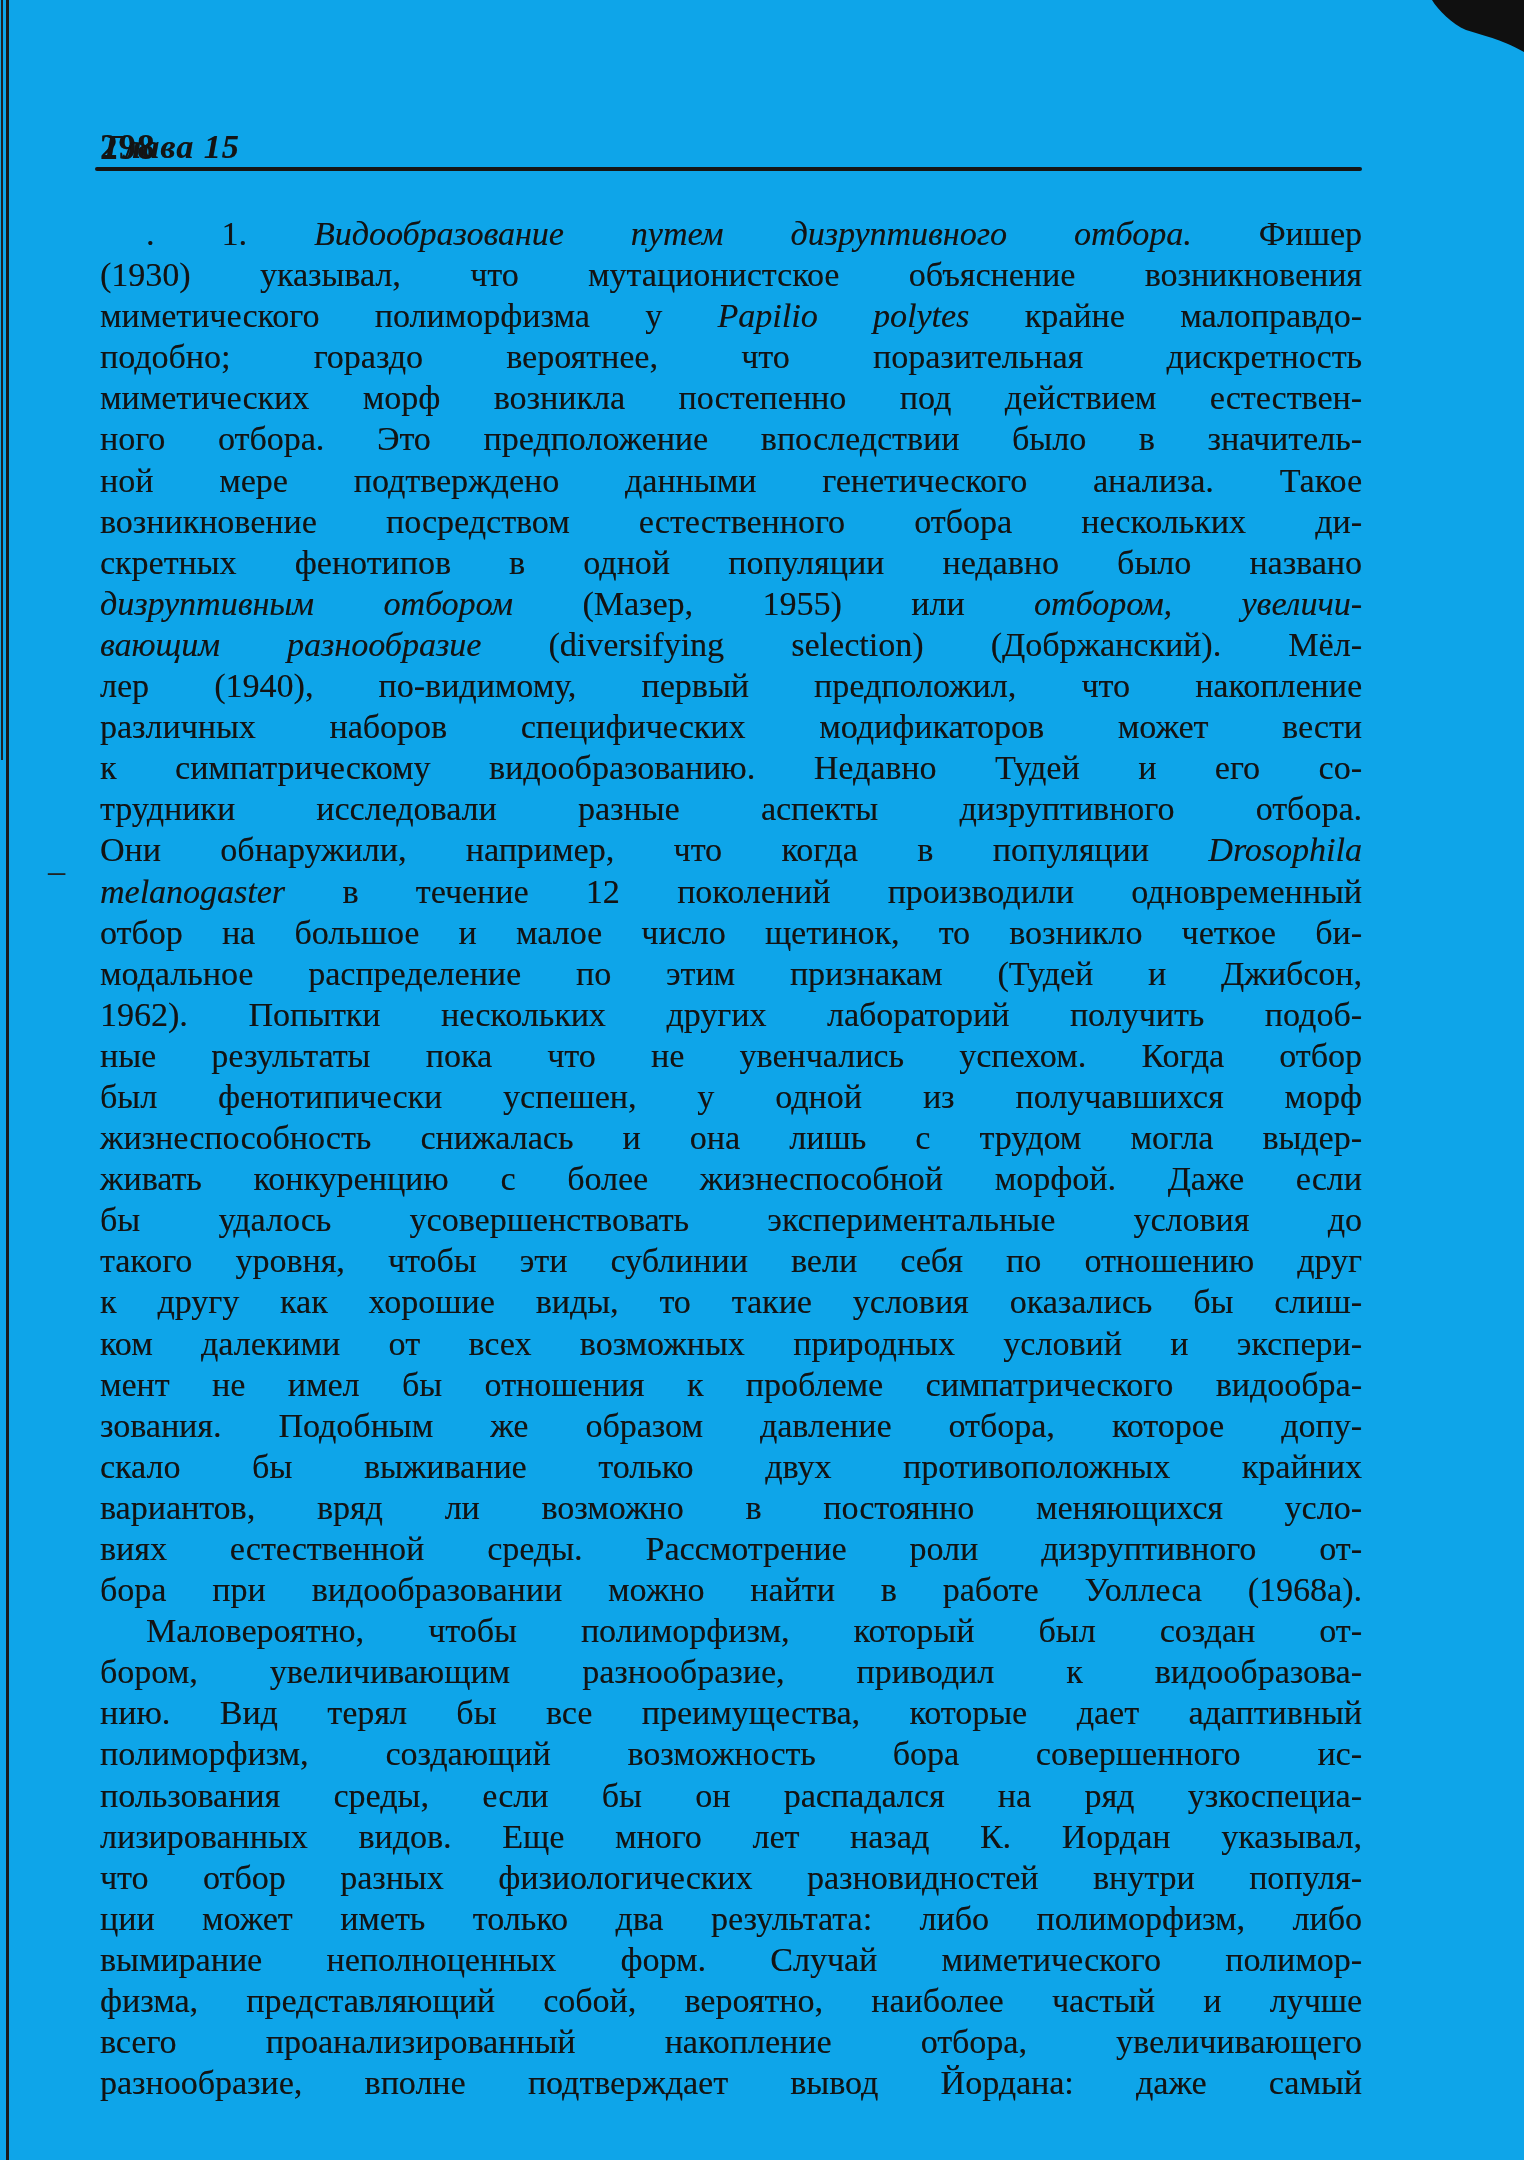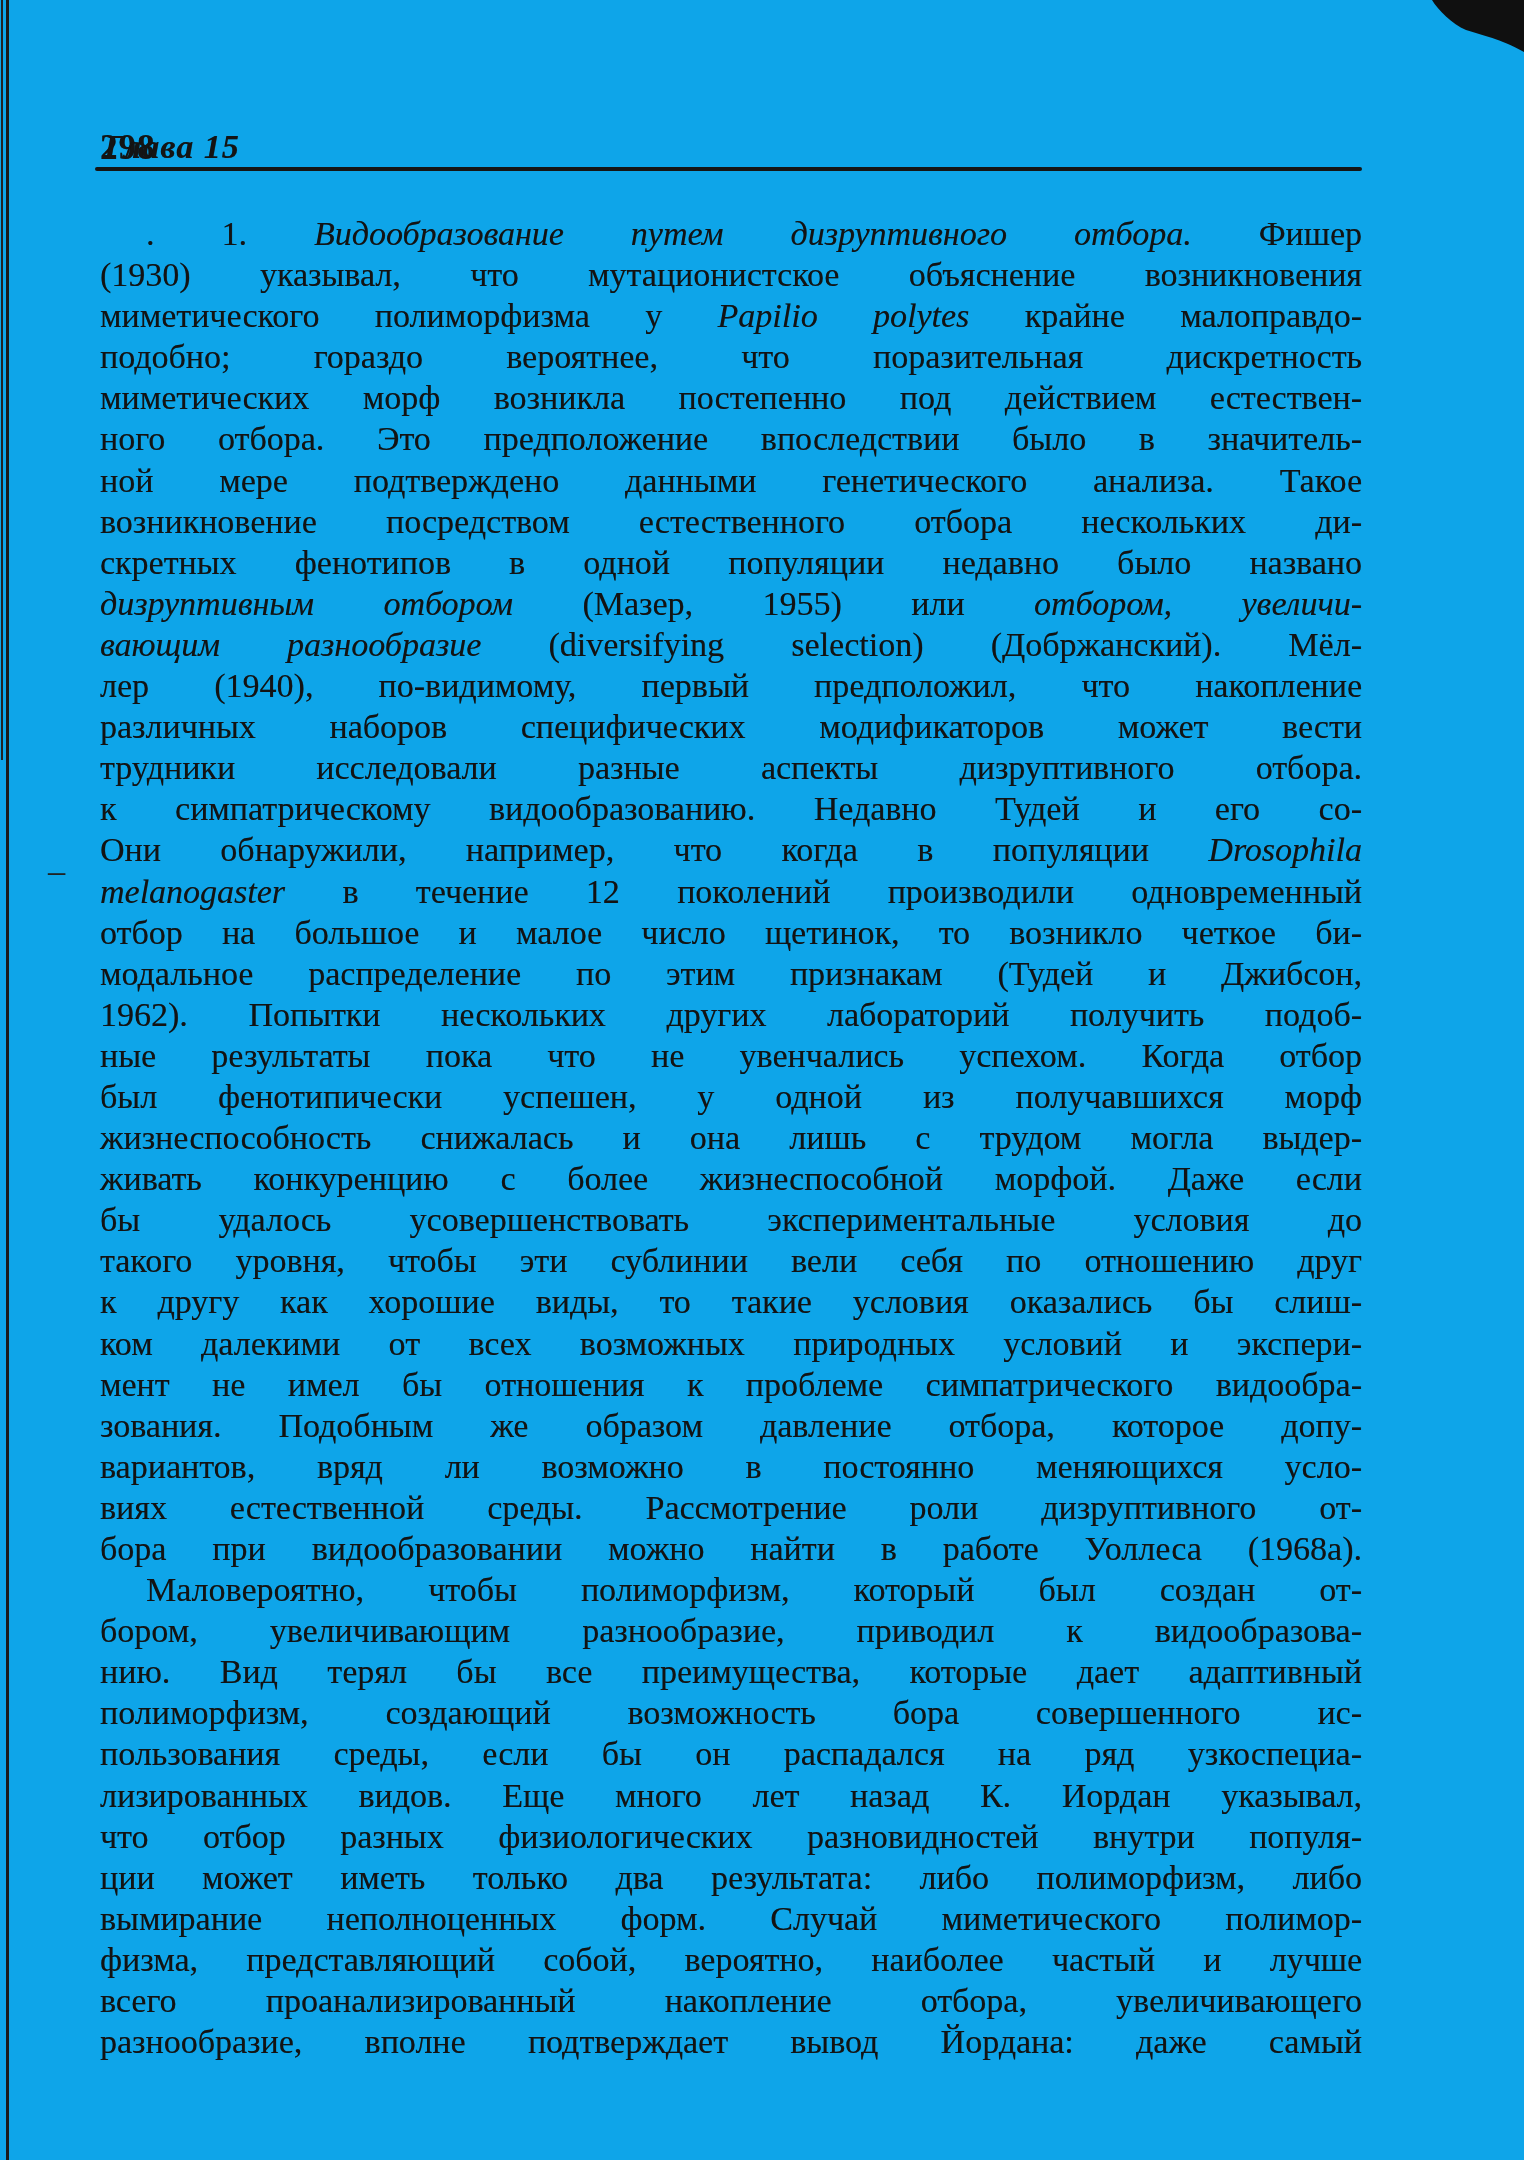--- a/index.html
+++ b/index.html
@@ -100,37 +100,38 @@
       <div class="line"><span>подобно; гораздо вероятнее, что поразительная дискретность</span></div>
       <div class="line"><span>миметических морф возникла постепенно под действием естествен-</span></div>
       <div class="line"><span>ного отбора. Это предположение впоследствии было в значитель-</span></div>
       <div class="line"><span>ной мере подтверждено данными генетического анализа. Такое</span></div>
       <div class="line"><span>возникновение посредством естественного отбора нескольких ди-</span></div>
       <div class="line"><span>скретных фенотипов в одной популяции недавно было названо</span></div>
       <div class="line"><span class="it">дизруптивным отбором</span><span> (Мазер, 1955) или </span><span class="it">отбором, увеличи-</span></div>
       <div class="line"><span class="it">вающим разнообразие</span><span> (diversifying selection) (Добржанский). Мёл-</span></div>
       <div class="line"><span>лер (1940), по-видимому, первый предположил, что накопление</span></div>
       <div class="line"><span>различных наборов специфических модификаторов может вести</span></div>
+      <div class="line"><span>к симпатрическому видообразованию. Недавно Тудей и его со-</span></div>
       <div class="line"><span>трудники исследовали разные аспекты дизруптивного отбора.</span></div>
-      <div class="line"><span>к симпатрическому видообразованию. Недавно Тудей и его со-</span></div>
       <div class="line"><span>Они обнаружили, например, что когда в популяции </span><span class="it">Drosophila</span></div>
       <div class="line"><span class="it">melanogaster</span><span> в течение 12 поколений производили одновременный</span></div>
       <div class="line"><span>отбор на большое и малое число щетинок, то возникло четкое би-</span></div>
       <div class="line"><span>модальное распределение по этим признакам (Тудей и Джибсон,</span></div>
       <div class="line"><span>1962). Попытки нескольких других лабораторий получить подоб-</span></div>
       <div class="line"><span>ные результаты пока что не увенчались успехом. Когда отбор</span></div>
       <div class="line"><span>был фенотипически успешен, у одной из получавшихся морф</span></div>
       <div class="line"><span>жизнеспособность снижалась и она лишь с трудом могла выдер-</span></div>
       <div class="line"><span>живать конкуренцию с более жизнеспособной морфой. Даже если</span></div>
       <div class="line"><span>бы удалось усовершенствовать экспериментальные условия до</span></div>
       <div class="line"><span>такого уровня, чтобы эти сублинии вели себя по отношению друг</span></div>
       <div class="line"><span>к другу как хорошие виды, то такие условия оказались бы слиш-</span></div>
       <div class="line"><span>ком далекими от всех возможных природных условий и экспери-</span></div>
       <div class="line"><span>мент не имел бы отношения к проблеме симпатрического видообра-</span></div>
       <div class="line"><span>зования. Подобным же образом давление отбора, которое допу-</span></div>
+      <div class="line"><span>скало бы выживание только двух противоположных крайних</span></div>
       <div class="line"><span>вариантов, вряд ли возможно в постоянно меняющихся усло-</span></div>
       <div class="line"><span>виях естественной среды. Рассмотрение роли дизруптивного от-</span></div>
       <div class="line"><span>бора при видообразовании можно найти в работе Уоллеса (1968а).</span></div>
       <div class="line indent"><span>Маловероятно, чтобы полиморфизм, который был создан от-</span></div>
       <div class="line"><span>бором, увеличивающим разнообразие, приводил к видообразова-</span></div>
       <div class="line"><span>нию. Вид терял бы все преимущества, которые дает адаптивный</span></div>
       <div class="line"><span>полиморфизм, создающий возможность бора совершенного ис-</span></div>
       <div class="line"><span>пользования среды, если бы он распадался на ряд узкоспециа-</span></div>
       <div class="line"><span>лизированных видов. Еще много лет назад К. Иордан указывал,</span></div>
       <div class="line"><span>что отбор разных физиологических разновидностей внутри популя-</span></div>

